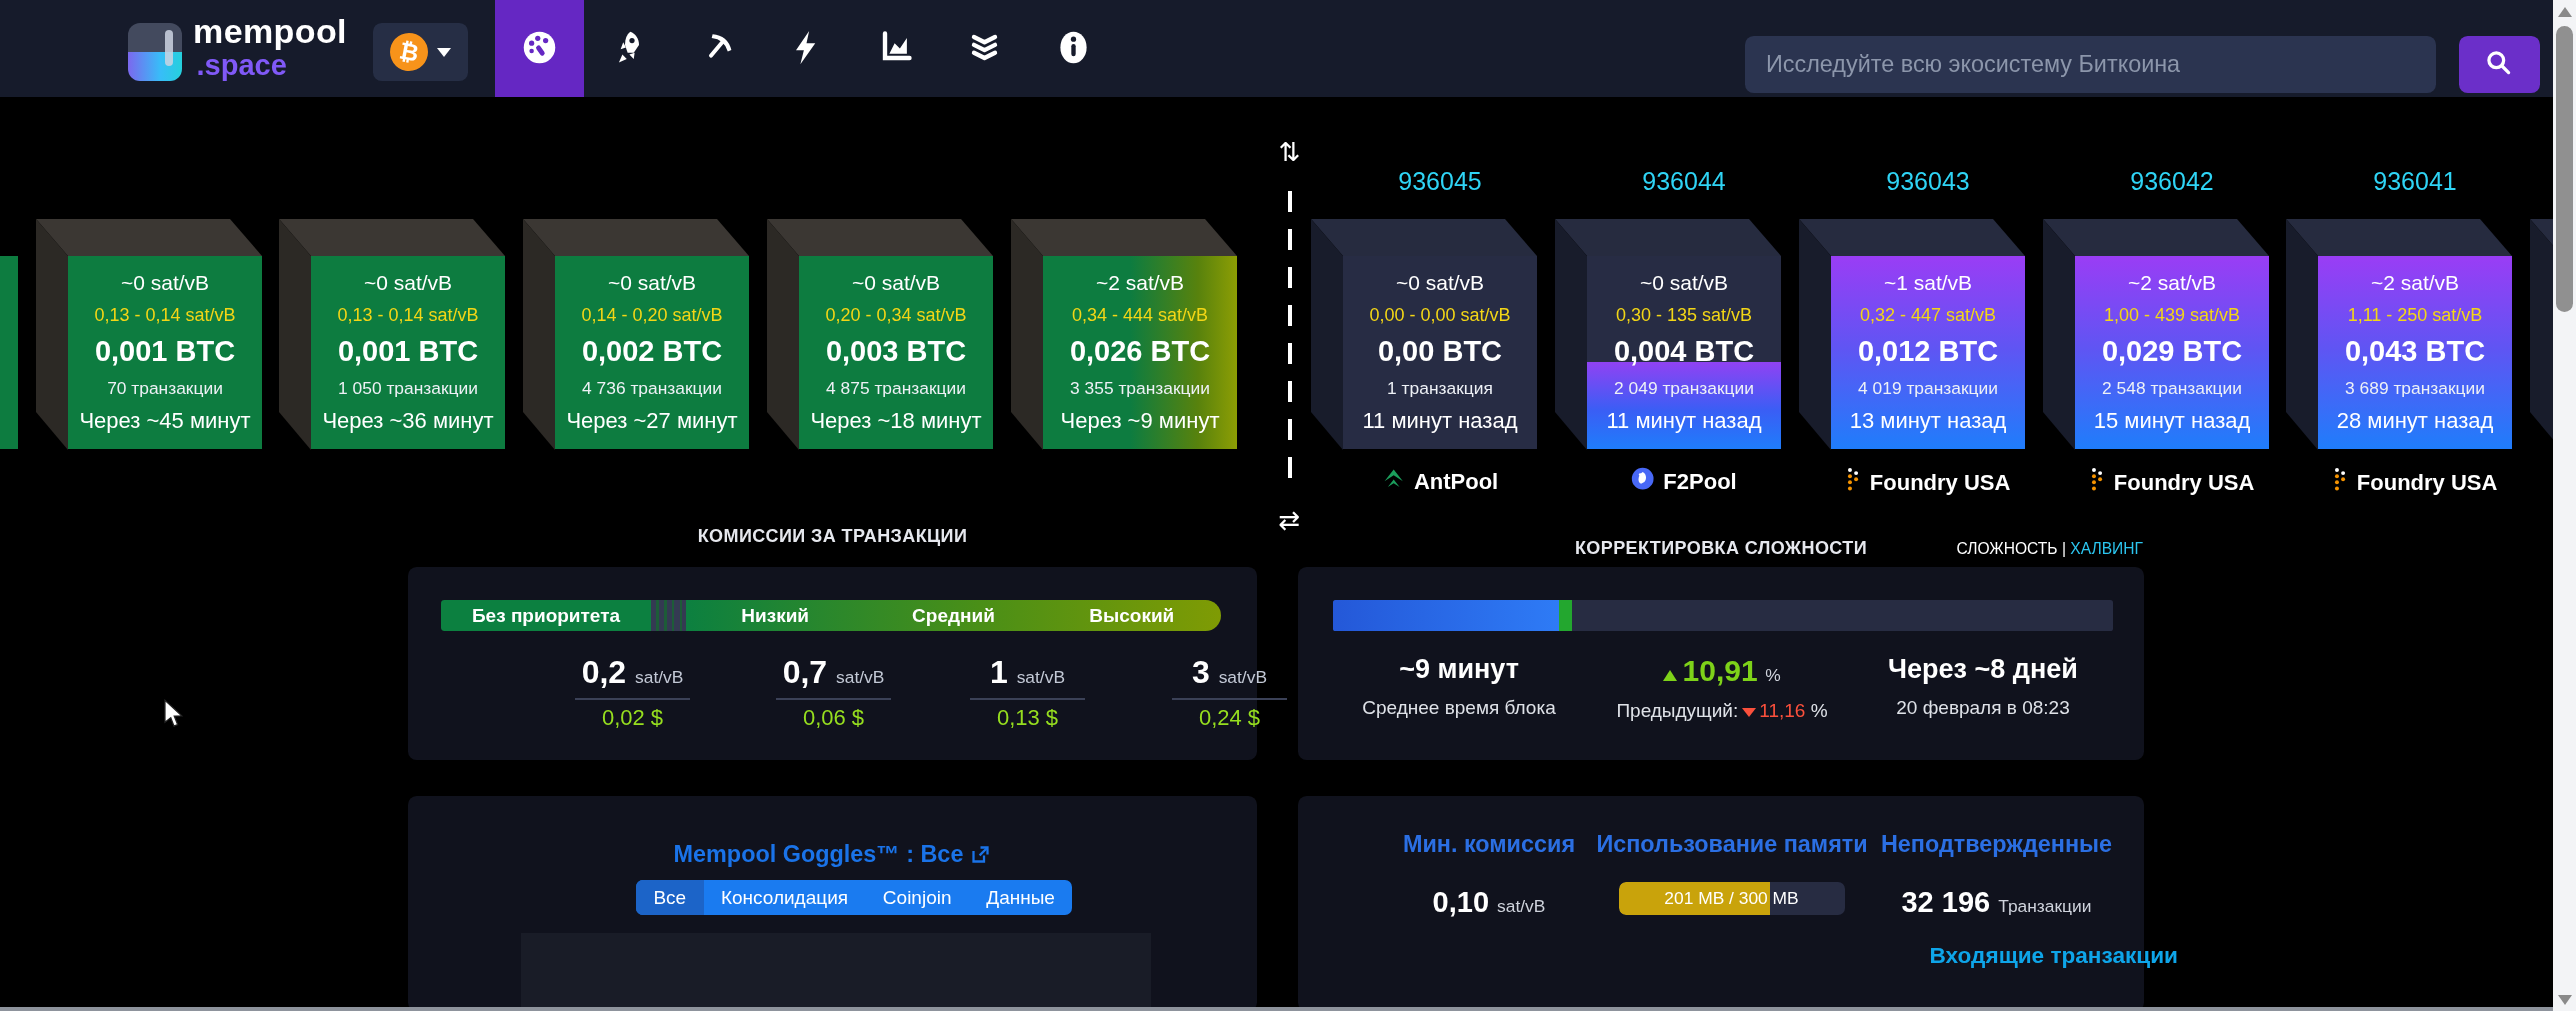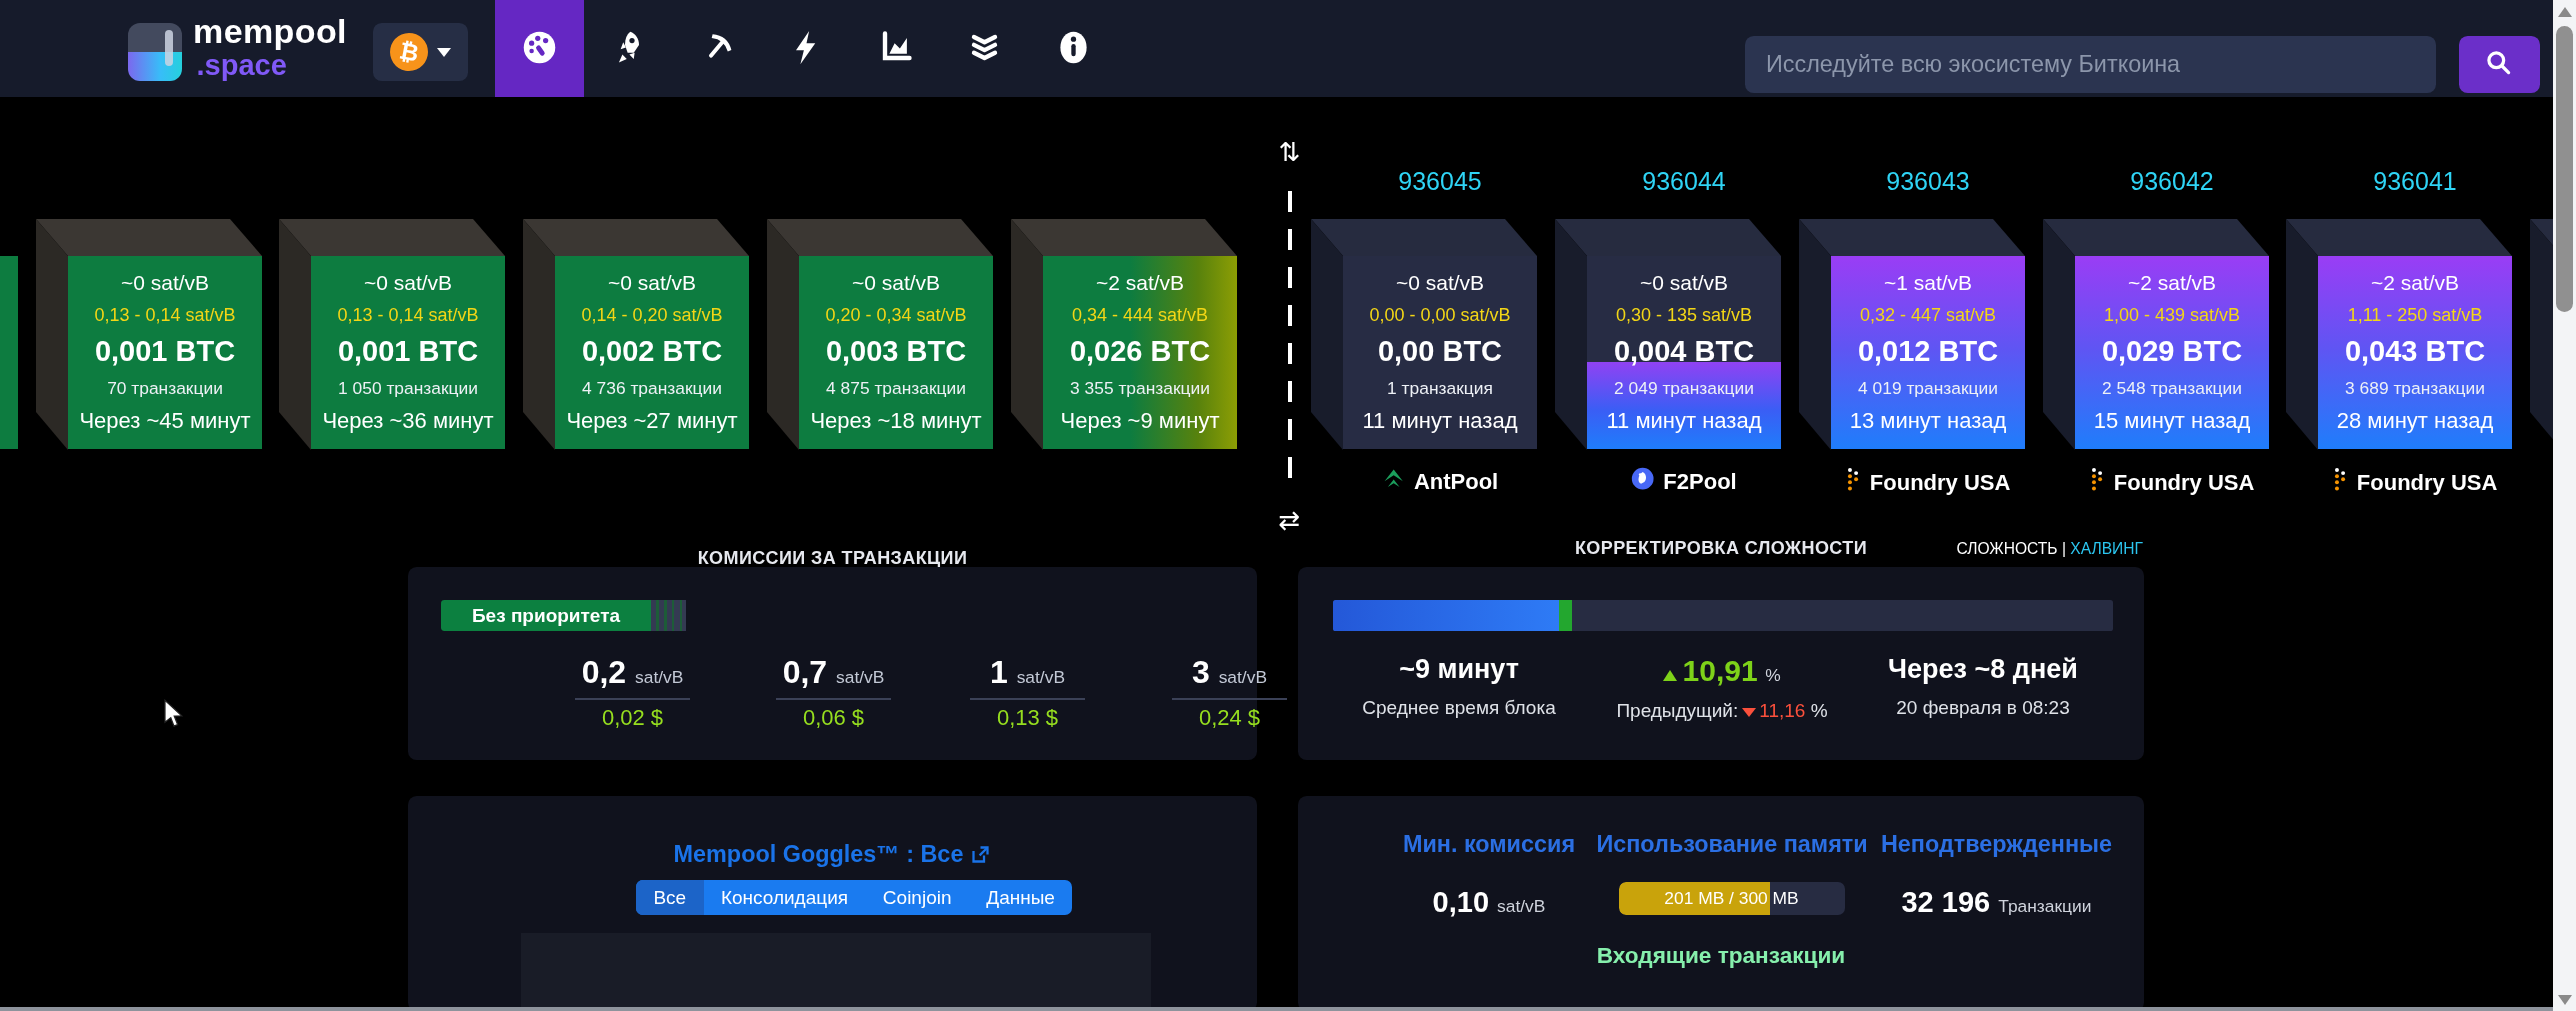--- a/index.html
+++ b/index.html
@@ -90,21 +90,21 @@
   .gog-tab{padding:0 17.4px;display:flex;align-items:center;font-size:19px;color:#fff;cursor:pointer;}
   .gog-tab.active{background:#1c64c8;}
   .gog-canvas{position:absolute;left:113px;top:137px;width:630px;height:78px;background:#191c27;}
   
   .stat-col{position:absolute;top:35px;text-align:center;}
   .stat-h{font-size:23.4px;font-weight:700;color:#2b6fe3;}
   .stat-v{margin-top:28px;font-size:29px;font-weight:700;color:#fff;}
   .mem-bar{position:relative;margin-top:24px;width:226px;height:33px;background:#272c42;border-radius:7px;overflow:hidden;text-align:center;}
   .mem-fill{position:absolute;left:0;top:0;height:33px;background:#c9a30b;border-radius:7px 0 0 7px;}
   .mem-text{position:absolute;inset:0;display:flex;align-items:center;justify-content:center;font-size:17.4px;color:#fff;}
-  .incoming{position:absolute;left:0;top:147px;width:100%;text-align:center;font-size:22.6px;font-weight:600;color:#86efac;cursor:pointer;}
+  .incoming{position:absolute;left:0;top:147px;width:100%;text-align:right;font-size:22.6px;font-weight:600;color:#0ea5e9;cursor:pointer;padding-left:34px;}
   
   .sb-track{position:absolute;right:0;top:0;width:23.4px;height:1012px;background:#f3f4f6;}
   .sb-thumb{position:absolute;right:3.5px;top:26px;width:16.5px;height:286px;border-radius:8.7px;background:#909090;cursor:pointer;}
   .sb-up{position:absolute;right:4.3px;top:7px;width:0;height:0;border-left:7.8px solid transparent;border-right:7.8px solid transparent;border-bottom:10.4px solid #8a8a8a;cursor:pointer;}
   .sb-down{position:absolute;right:4.3px;bottom:7px;width:0;height:0;border-left:7.8px solid transparent;border-right:7.8px solid transparent;border-top:10.4px solid #8a8a8a;cursor:pointer;}
   .bottom-strip{position:absolute;left:0;top:1007px;width:2553px;height:4.3px;background:#8e939c;}
   .cursor{position:absolute;left:161px;top:699px;z-index:50;pointer-events:none;}
   .extlink{display:inline-block;vertical-align:-2.6px;margin-left:7px;}
 </style>
 </head>
@@ -379,27 +379,38 @@
         </svg></span>
       <span>Foundry USA</span>
     </div>
     <div class="block chain full" style="left: 2562px;">
       <div class="btop"></div>
       <div class="bleft"></div>
       <div class="bface"></div>
     </div>
   </div>
 
-<div class="ptitle" style="left:408px;top:548px;width:849px;text-align:center;">КОМИССИИ ЗА ТРАНЗАКЦИИ</div>
+<div class="ptitle" style="left:408px;top:526px;width:849px;text-align:center;">КОМИССИИ ЗА ТРАНЗАКЦИИ</div>
 <section class="panel" id="fees-panel">
   <div class="fee-bar">
     <div class="fee-seg1">
         <span class="fee-bar-label">Без приоритета</span>
       </div>
     <div class="fee-stripes"></div>
+    <div class="fee-grad">
+      <div>
+          <span class="fee-bar-label">Низкий</span>
+        </div>
+      <div>
+          <span class="fee-bar-label">Средний</span>
+        </div>
+      <div>
+          <span class="fee-bar-label">Высокий</span>
+        </div>
+    </div>
   </div>
   <div id="fee-cols">
       <div class="fee-col" style="left: 129px;">
         <div class="fee-num">0,2 <span class="fee-unit">sat/vB</span></div>
         <div class="fee-line"></div>
         <div class="fee-usd">0,02 $</div>
       </div>
       <div class="fee-col" style="left: 330px;">
         <div class="fee-num">0,7 <span class="fee-unit">sat/vB</span></div>
         <div class="fee-line"></div>

